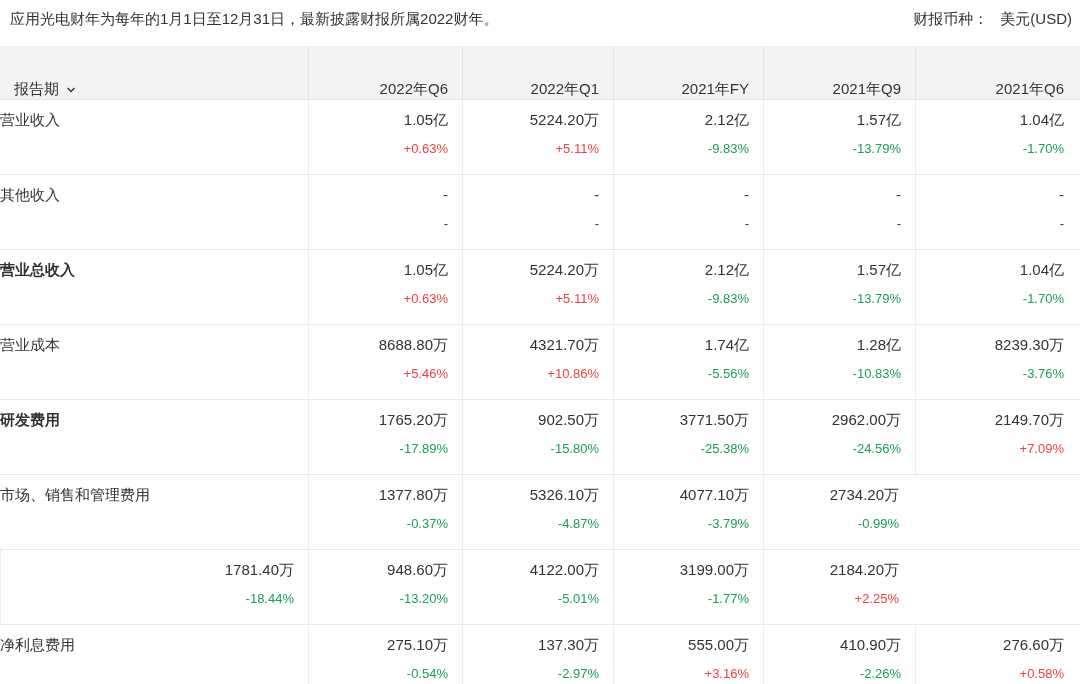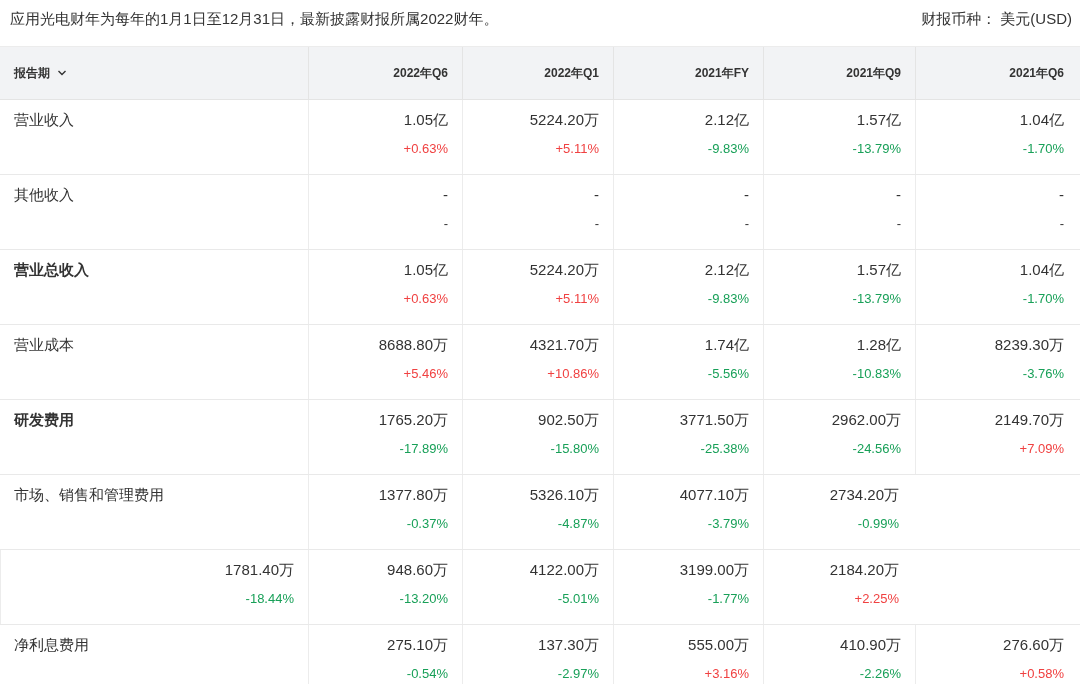--- a/index.html
+++ b/index.html
@@ -12,54 +12,54 @@
   .page { width: 1080px; height: 684px; overflow: hidden; background: #fff; }
 
   
   .top-bar {
     height: 46px;
     display: flex; justify-content: space-between; align-items: flex-start;
     padding: 8px 8px 0 10px;
     font-size: 15px; line-height: 21px; color: #333;
   }
   .currency { white-space: nowrap; }
-  .currency .label { margin-right: 4px; }
+  .currency .label { margin-right: 12px; }
 
   
   .ftable { width: 1080px; }
   .thead {
     display: grid;
     grid-template-columns: 308px 154px 151px 150px 152px 165px;
     background: #f2f3f5;
     height: 54px;
     border-top: 1px solid #ececec;
     border-bottom: 1px solid #e4e4e4;
   }
   .th {
-    display: flex; align-items: center; justify-content: flex-end;
-    font-size: 12px; font-weight: bold; color: #333;
+    display: flex; align-items: flex-end; justify-content: flex-end;
+    font-size: 15px; font-weight: normal; color: #333;
     padding-right: 14px;
     border-left: 1px solid #e4e4e4;
     white-space: nowrap;
   }
   .th.first {
     justify-content: flex-start;
     padding-left: 14px; border-left: none;
     cursor: pointer;
   }
   .th.last { padding-right: 16px; }
   .chevron { margin-left: 6px; margin-top: 2px; display: inline-block; }
 
   .tbody .tr {
     display: grid;
     grid-template-columns: 308px 154px 151px 150px 152px 165px;
     height: 75px;
     border-bottom: 1px solid #e9e9e9;
   }
-  .td { border-left: 1px solid #ececec; padding: 9px 14px 0 14px; }
+  .td { border-left: 1px solid #ececec; padding: 9px 14px 0 0; }
   .td.label {
     border-left: none;
     font-size: 15px; color: #333; line-height: 22px;
     white-space: nowrap;
   }
   .tr.bold .td.label { font-weight: bold; }
   .td.num { text-align: right; }
   .td.num.last { padding-right: 16px; }
   .val { font-size: 15px; color: #333; line-height: 22px; }
   .chg { font-size: 13px; line-height: 22px; margin-top: 7px; }

